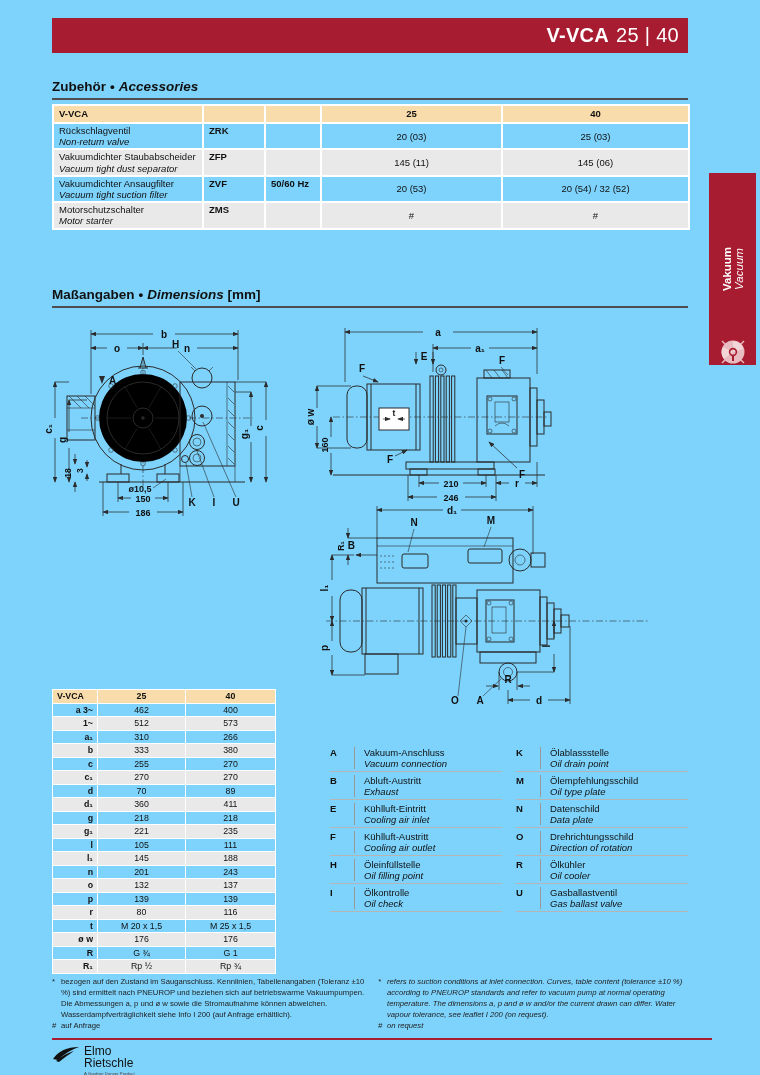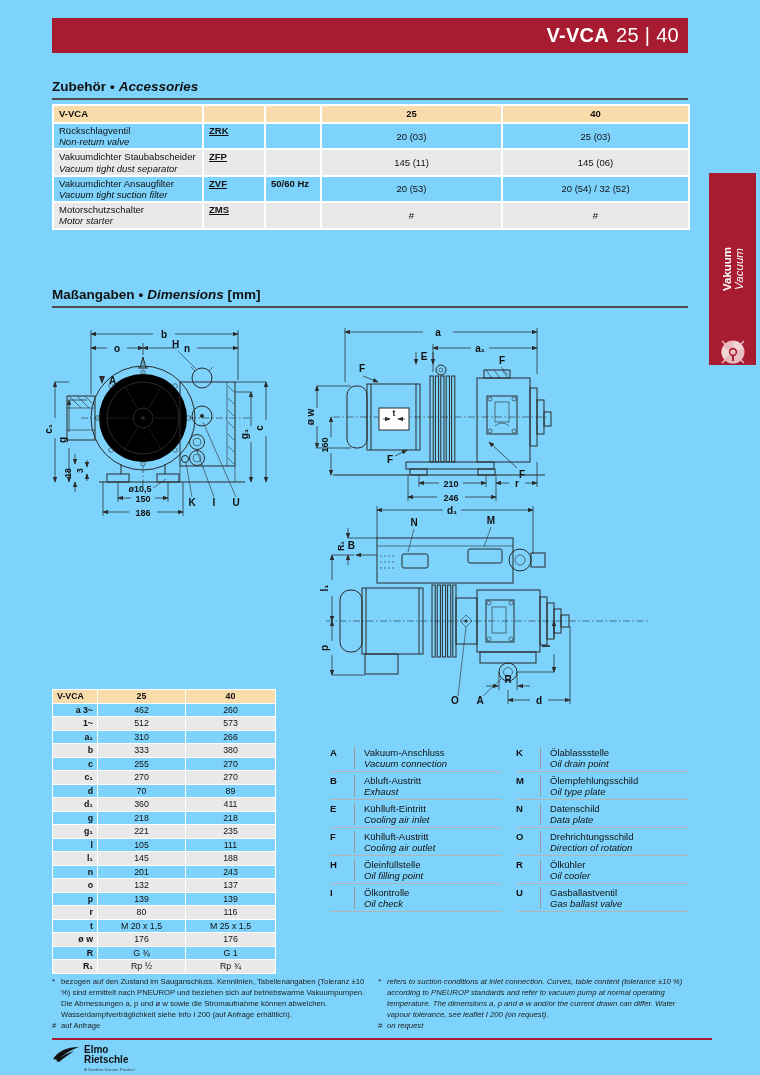--- a/index.html
+++ b/index.html
@@ -17,21 +17,21 @@
   .sect .bullet{margin:0 4px;}
   
   table{border-collapse:collapse;}
   .acc{position:absolute;left:52px;top:104px;width:636px;font-size:9.5px;table-layout:fixed;}
   .acc td,.acc th{border:2px solid #fff;padding:1px 5px;vertical-align:top;text-align:left;line-height:1.18;}
   .acc thead th{background:#f8dcab;font-weight:bold;height:14px;vertical-align:middle;}
   .acc thead th.c{text-align:center;}
   .acc tbody tr:nth-child(even) td{background:#e9e9e9;}
   .acc td.c{text-align:center;vertical-align:middle;}
   .acc .en{font-style:italic;}
-  .acc .code{font-weight:bold;text-decoration:underline;}
+  .acc .code{font-weight:bold;}
   .acc .freq{font-weight:bold;}
   
   .dimtab{position:absolute;left:52px;top:689px;width:223px;font-size:8.8px;table-layout:fixed;}
   .dimtab td,.dimtab th{border:1.5px solid #fff;padding:1px 4px;line-height:1.15;height:10.5px;}
   .dimtab thead th{background:#f8dcab;font-weight:bold;text-align:left;}
   .dimtab thead th.c{text-align:center;}
   .dimtab tbody tr:nth-child(even) td,.dimtab tbody tr:nth-child(even) th{background:#e9e9e9;}
   .dimtab tbody th{font-weight:bold;text-align:right;}
   .dimtab tbody th.ind{padding-left:12px;}
   .dimtab tbody td{text-align:center;}
@@ -47,21 +47,21 @@
   
   .fn{position:absolute;top:977px;font-size:7.7px;line-height:1.42;color:#222;}
   .fn-de{left:52px;width:316px;}
   .fn-en{left:378px;width:316px;font-style:italic;}
   .fn-item{display:flex;}
   .fn-marker{width:9px;flex:none;}
   
   .bottom-rule{position:absolute;left:52px;top:1038px;width:660px;height:2px;background:#a81c31;}
   .logo{position:absolute;left:52px;top:1045px;display:flex;align-items:flex-start;}
   .logo-text{margin-left:4px;}
-  .logo-name{font-size:10px;font-weight:bold;line-height:1.02;color:#111;}
+  .logo-name{font-size:12px;font-weight:normal;line-height:1.02;color:#111;}
   .logo-tag{font-size:4.3px;color:#444;margin-top:1.5px;}
   
   .side-tab{position:absolute;left:709px;top:173px;width:47px;height:192px;background:#a81c31;}
   .tab-text{position:absolute;left:50%;top:96px;transform:translate(-50%,-50%) rotate(-90deg);
     color:#fff;text-align:center;line-height:1.08;font-size:11.5px;white-space:nowrap;}
   .tab-text .l1{font-weight:bold;}
   .tab-text .l2{font-style:italic;}
   .tab-icon{position:absolute;left:50%;top:164px;transform:translateX(-50%);}
   
   .drw{position:absolute;}
@@ -532,21 +532,21 @@
       <tr>
         <th>V-VCA</th>
         <th class="c">25</th>
         <th class="c">40</th>
       </tr>
     </thead>
     <tbody>
       <tr>
           <th>a 3~</th>
           <td>462</td>
-          <td>260</td>
+          <td>400</td>
         </tr>
       <tr>
           <th class="ind">1~</th>
           <td>512</td>
           <td>573</td>
         </tr>
       <tr>
           <th>a₁</th>
           <td>310</td>
           <td>266</td>

